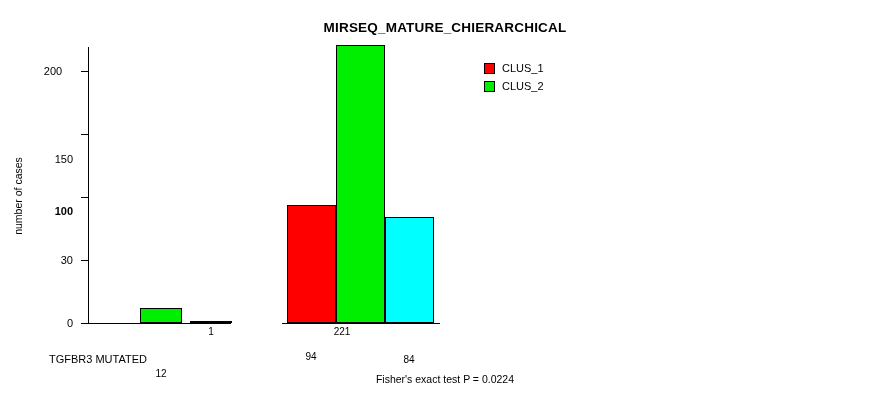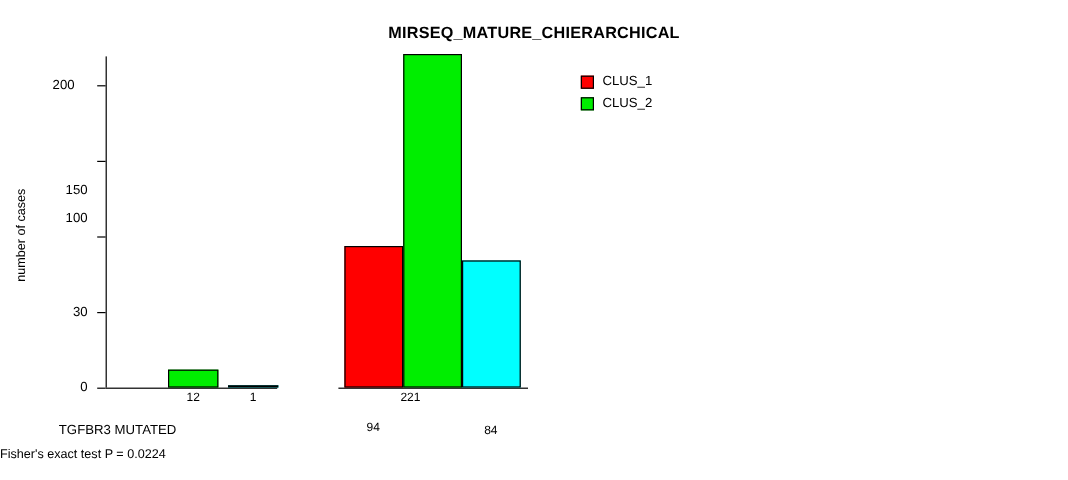--- a/index.html
+++ b/index.html
@@ -115,59 +115,60 @@
     margin-right: 7px;
   }
   .legend-label {
     font-size: 11px;
   }
 
   #footnote {
     left: 0;
     top: 373px;
     width: 890px;
+    text-align: center;
     font-size: 10.5px;
   }
 </style>
 </head>
 <body>
 
 <div id="chart-root">
 
   <div id="chart-title" class="abs">MIRSEQ_MATURE_CHIERARCHICAL</div>
 
   <div id="y-axis-line" class="abs"></div>
 
   <div class="abs y-tick-mark" style="top:323px;"></div>
   <div class="abs y-tick-mark" style="top:260px;"></div>
   <div class="abs y-tick-mark" style="top:197px;"></div>
   <div class="abs y-tick-mark" style="top:134px;"></div>
   <div class="abs y-tick-mark" style="top:71px;"></div>
 
   <div class="abs ytl" style="top:317px;">0</div>
   <div class="abs ytl" style="top:254px;">30</div>
-  <div class="abs ytl" style="top:176px;">100</div>
+  <div class="abs ytl" style="top:205px;font-weight:bold;">100</div>
   <div class="abs ytl" style="top:128px;margin-top:25px;">150</div>
   <div class="abs ytl" style="top:65px;text-align:center;">200</div>
 
   <div id="y-axis-title" class="abs">number of cases</div>
 
   <div class="abs x-axis-seg" style="left:88px; width:143px;"></div>
   <div class="abs x-axis-seg" style="left:282px; width:158px;"></div>
 
   <div id="bars-layer">
     <div class="bar" style="left:140px; width:42px; height:15px; background:#00EE00;"></div>
     <div class="bar" style="left:190px; width:42px; height:1px; background:#00FFFF;"></div>
 
     <div class="bar" style="left:287px; width:49px; height:118px; background:#FF0000;"></div>
     <div class="bar" style="left:336px; width:49px; height:278px; background:#00EE00;"></div>
     <div class="bar" style="left:385px; width:49px; height:106px; background:#00FFFF;"></div>
   </div>
 
-  <div class="abs bar-count" style="left:131px;">12</div>
+  <div class="abs bar-count" style="left:131px;margin-top:42px;">12</div>
   <div class="abs bar-count" style="left:181px;">1</div>
   <div class="abs bar-count" style="left:281px;margin-top:25px;">94</div>
   <div class="abs bar-count" style="left:312px;">221</div>
   <div class="abs bar-count" style="left:379px;margin-top:28px;">84</div>
 
   <div class="abs group-label" style="left:49px;">TGFBR3 MUTATED</div>
 
   <div id="legend" class="abs">
     <div class="legend-row">
       <span class="legend-swatch" style="background:#FF0000;"></span>

